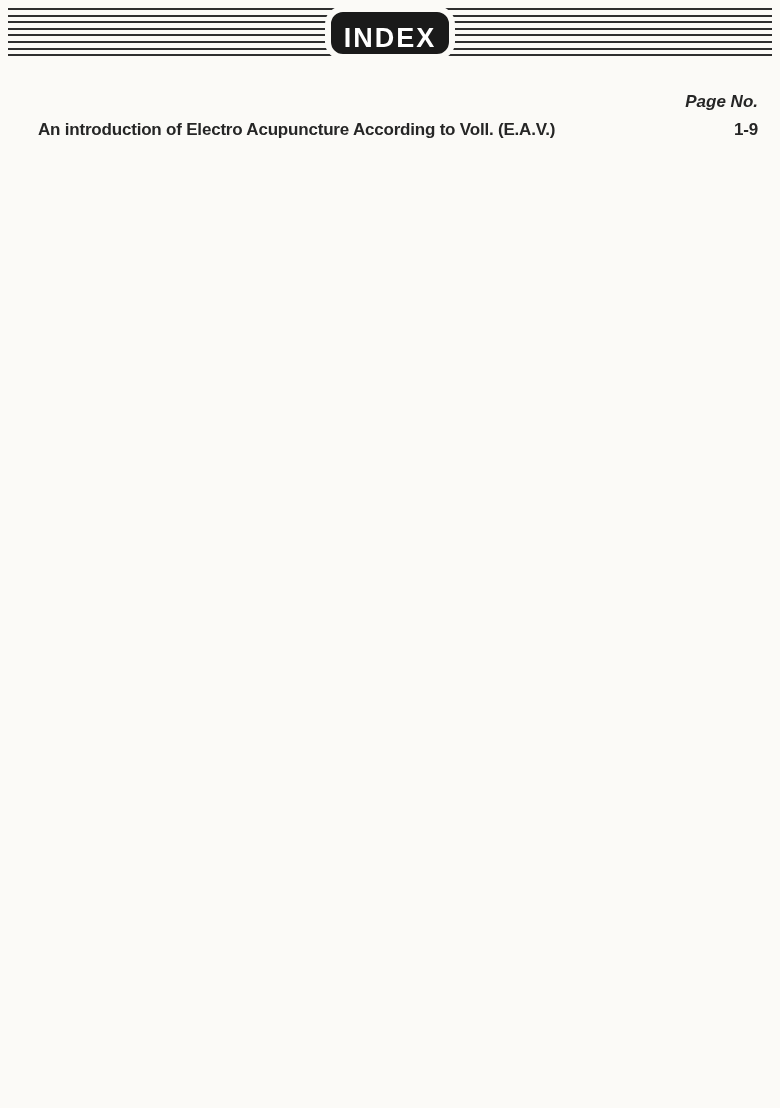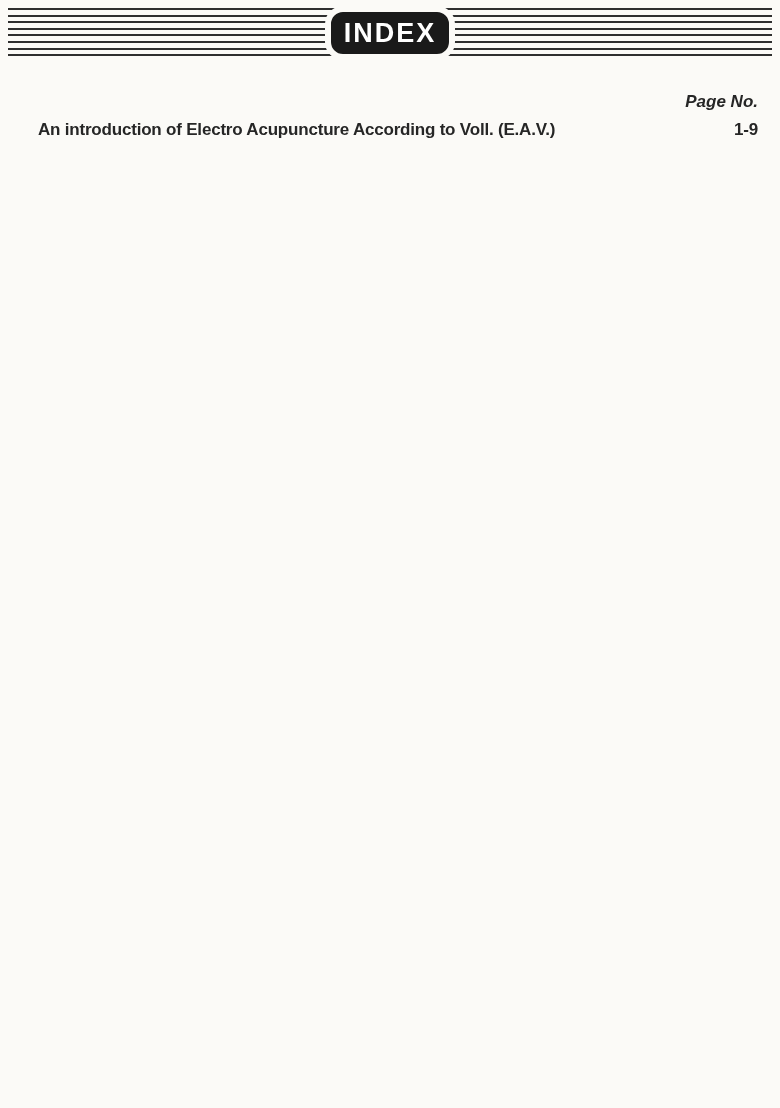--- a/index.html
+++ b/index.html
@@ -20,21 +20,21 @@
       var(--line, #2f2f2f) 0px, var(--line, #2f2f2f) 2px,
       transparent 2px, transparent 6.6px);
   }
   .badge {
     position: absolute; left: 50%; top: 0; transform: translateX(-50%);
     background: var(--badge, #1a1a1a);
     color: #ffffff;
     border: 6px solid var(--bg, #fbfaf7);
     border-radius: 18px;
     height: 42px; min-width: 118px;
-    display: flex; align-items: center; justify-content: center;
+    display: flex; align-items: flex-end; justify-content: center;
     font-weight: bold; font-size: 27px; letter-spacing: 2px;
   }
 
   .page-no {
     margin: 22px 22px 0 0;
     text-align: right;
     font-weight: bold; font-style: italic;
     font-size: 17px; line-height: 20px;
   }
 

